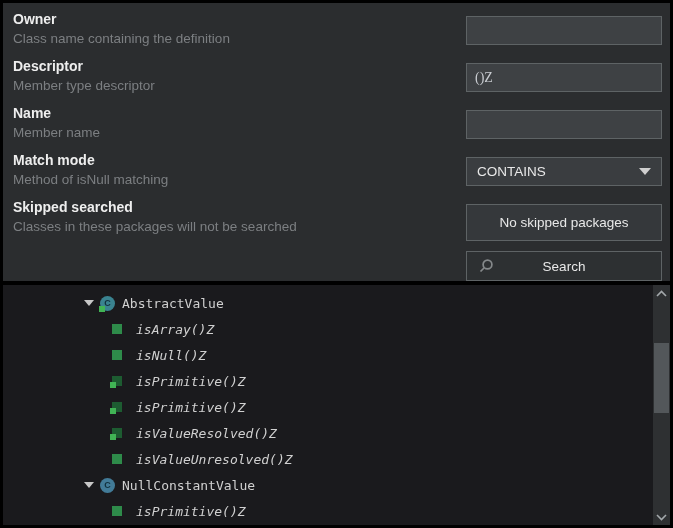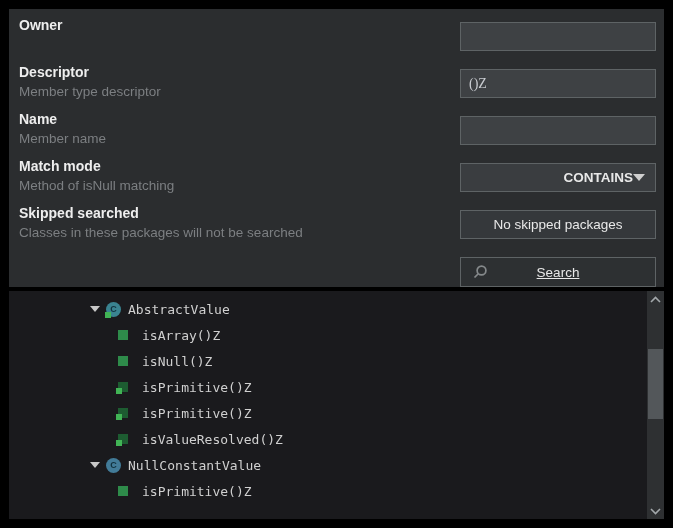--- a/index.html
+++ b/index.html
@@ -1,67 +1,67 @@
 <!DOCTYPE html>
 <html><head>
 <meta charset="utf-8">
 <style>
   html,body{margin:0;padding:0;background:#000;}
   *{box-sizing:border-box;}
   .window{
     position:relative;width:673px;height:528px;background:#000;
-    padding:9px;display:flex;flex-direction:column;
+    padding:3px;display:flex;flex-direction:column;
     font-family:"Liberation Sans",sans-serif;
   }
   
   .form-panel{
     background:#2b2d2f;height:278px;flex:none;
     padding:6px 8px 0 10px;
   }
   .form-row{display:flex;justify-content:space-between;height:47px;}
   .label-group{min-width:0;}
   .row-label{font-size:14px;font-weight:bold;color:#eeeeee;line-height:20px;}
   .row-desc{font-size:13.5px;color:#7c7f82;line-height:20px;}
   .control-col{width:196px;flex:none;margin-top:7px;}
   .text-input{
     width:196px;height:29px;background:#3e4144;border:1px solid #5e6365;
     color:#c9ccd1;font-family:"Liberation Serif",serif;font-size:14px;
     padding:0 8px;outline:none;
   }
   .combo{
     width:196px;height:29px;background:#3a3d40;border:1px solid #5e6365;
-    display:flex;align-items:center;justify-content:flex-end;
-    padding:0 10px;color:#e8e8e8;font-size:13.5px;cursor:default;font-weight:bold;
+    display:flex;align-items:center;justify-content:space-between;
+    padding:0 10px;color:#e8e8e8;font-size:13.5px;cursor:default;
   }
   .caret{
     width:0;height:0;border-left:6px solid transparent;
     border-right:6px solid transparent;border-top:7px solid #cfcfcf;
   }
   .btn{
-    width:196px;height:29px;background:#35383b;border:1px solid #5e6365;
+    width:196px;height:37px;background:#35383b;border:1px solid #5e6365;
     color:#e8e8e8;font-family:"Liberation Sans",sans-serif;font-size:13.5px;
     display:flex;align-items:center;justify-content:center;padding:0;
   }
   .search-row{display:flex;justify-content:flex-end;margin-top:7px;}
-  .search-btn{position:relative;height:30px;background:#2d3032;text-decoration:underline;}
+  .search-btn{position:relative;height:30px;background:#2d3032;}
   .search-icon{position:absolute;left:11px;top:6px;}
   
   .separator{height:4px;background:#000;flex:none;}
   
   .tree-panel{
     position:relative;flex:1;background:#1a1a1d;overflow:hidden;
   }
   .tree-rows{padding-top:5px;}
   .tree-row{
     height:26px;display:flex;align-items:center;
     font-family:"DejaVu Sans Mono",monospace;font-size:13px;color:#d0d0d0;
     white-space:pre;cursor:default;
   }
   .class-row{padding-left:81px;}
-  .method-row{padding-left:109px;}
+  .method-row{padding-left:109px;font-style:italic;}
   .expander{
     width:0;height:0;border-left:5px solid transparent;
     border-right:5px solid transparent;border-top:6px solid #c8c8c8;
     margin-right:6px;flex:none;
   }
   .icon-class{
     width:15px;height:15px;border-radius:50%;background:#427b98;
     position:relative;flex:none;margin-right:7px;
     display:flex;align-items:center;justify-content:center;
     font-family:"Liberation Sans",sans-serif;font-size:9px;font-weight:bold;color:#12323e;
@@ -86,20 +86,21 @@
 </head>
 <body>
 
 <div class="window">
 
   <div class="form-panel">
 
     <div class="form-row">
       <div class="label-group">
         <div class="row-label">Owner</div>
+        <div class="row-desc">Class name containing the definition</div>
       </div>
       <div class="control-col">
         <input class="text-input" value="" style="">
       </div>
     </div>
 
     <div class="form-row">
       <div class="label-group">
         <div class="row-label">Descriptor</div>
         <div class="row-desc">Member type descriptor</div>
@@ -157,20 +158,21 @@
   <div class="separator"></div>
 
   <div class="tree-panel">
     <div class="tree-rows">
         <div class="tree-row class-row"><span class="expander"></span><span class="icon-class abstract">C</span><span class="tree-label">AbstractValue</span></div>
         <div class="tree-row method-row"><span class="icon-method"></span><span class="tree-label">isArray()Z</span></div>
         <div class="tree-row method-row"><span class="icon-method"></span><span class="tree-label">isNull()Z</span></div>
         <div class="tree-row method-row"><span class="icon-method overlay"></span><span class="tree-label">isPrimitive()Z</span></div>
         <div class="tree-row method-row"><span class="icon-method overlay"></span><span class="tree-label">isPrimitive()Z</span></div>
         <div class="tree-row method-row"><span class="icon-method overlay"></span><span class="tree-label">isValueResolved()Z</span></div>
+        <div class="tree-row method-row"><span class="icon-method"></span><span class="tree-label">isValueUnresolved()Z</span></div>
         <div class="tree-row class-row"><span class="expander"></span><span class="icon-class">C</span><span class="tree-label">NullConstantValue</span></div>
         <div class="tree-row method-row"><span class="icon-method"></span><span class="tree-label">isPrimitive()Z</span></div>
       </div>
 
     <div class="scrollbar">
       <div class="sb-btn">
         <svg width="11" height="7" viewBox="0 0 11 7">
           <polyline points="1,6 5.5,1.5 10,6" fill="none" stroke="#a3a8ab" stroke-width="1.6"></polyline>
         </svg>
       </div>

